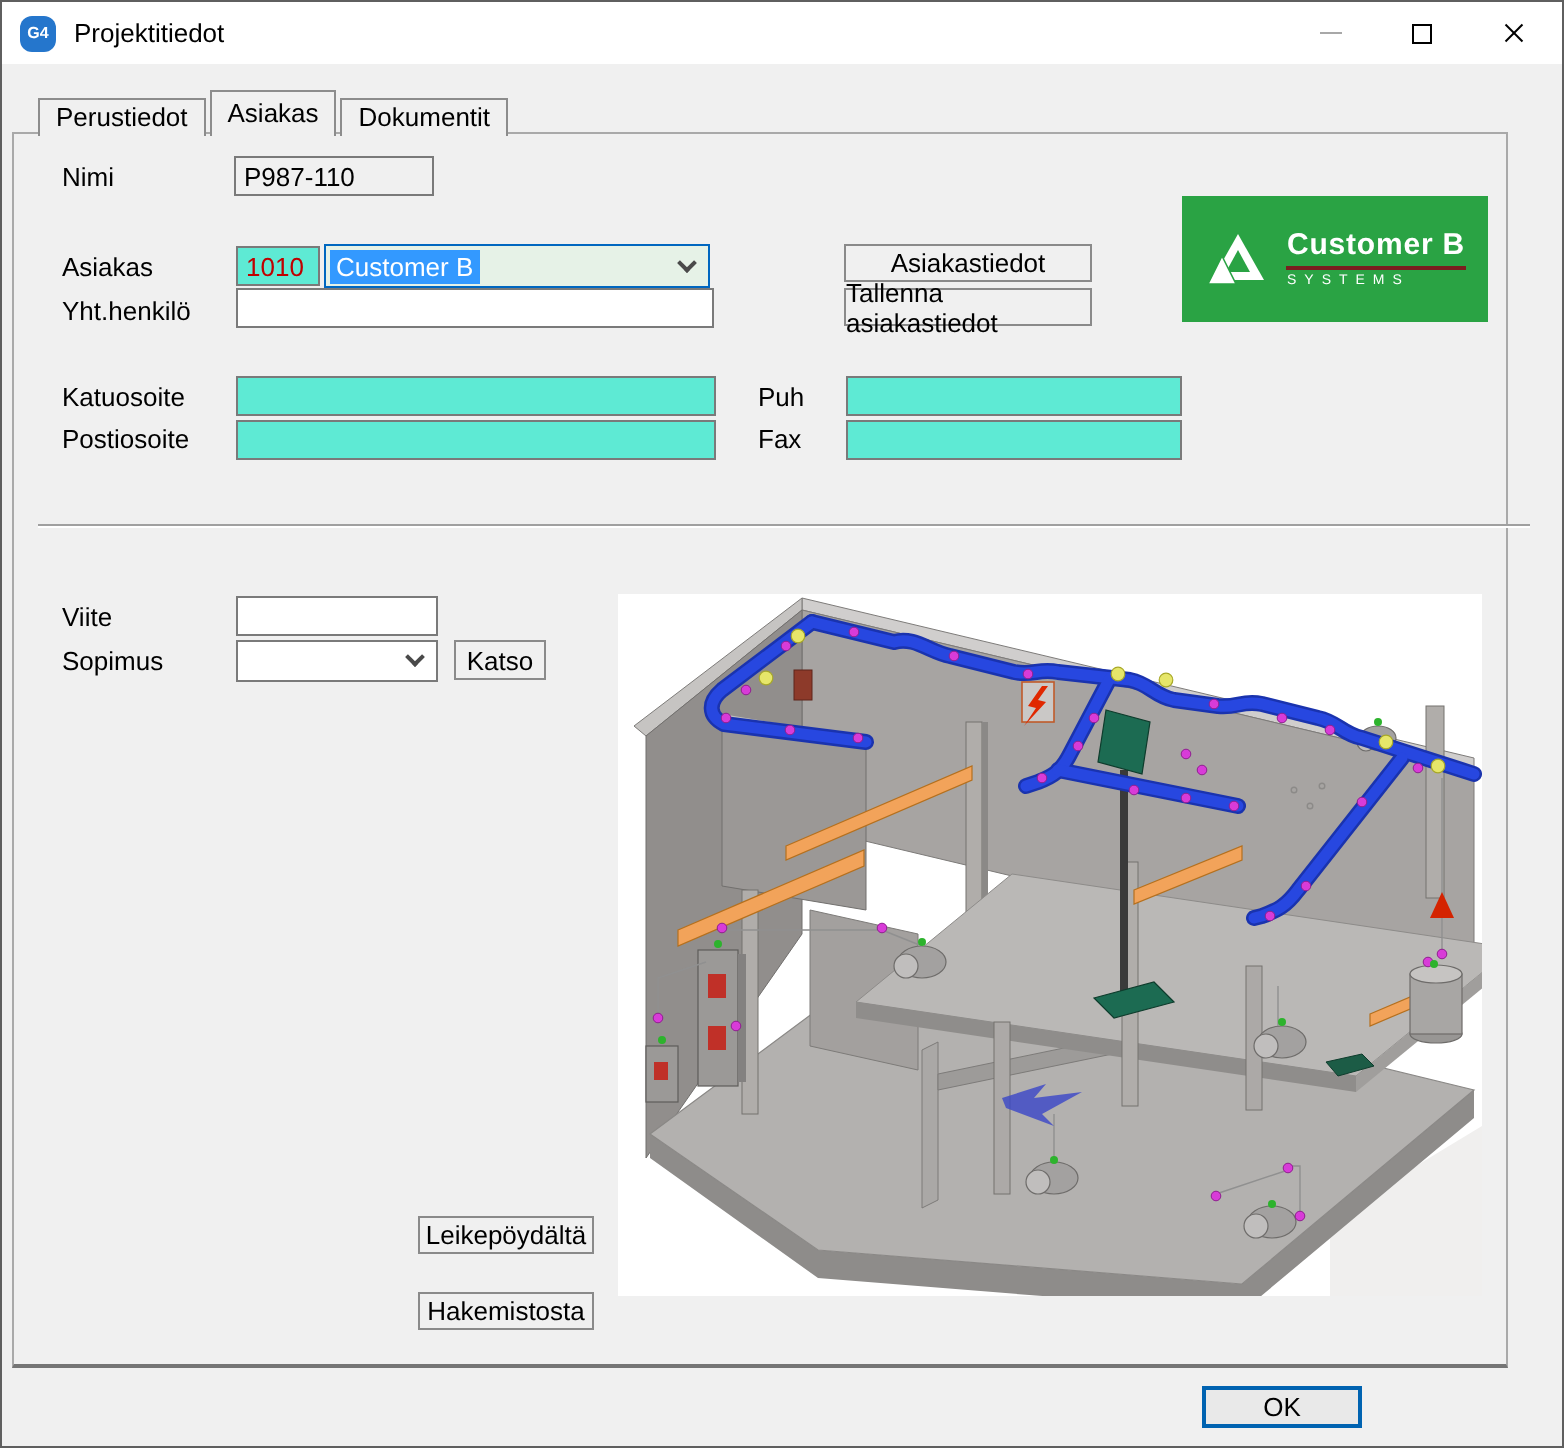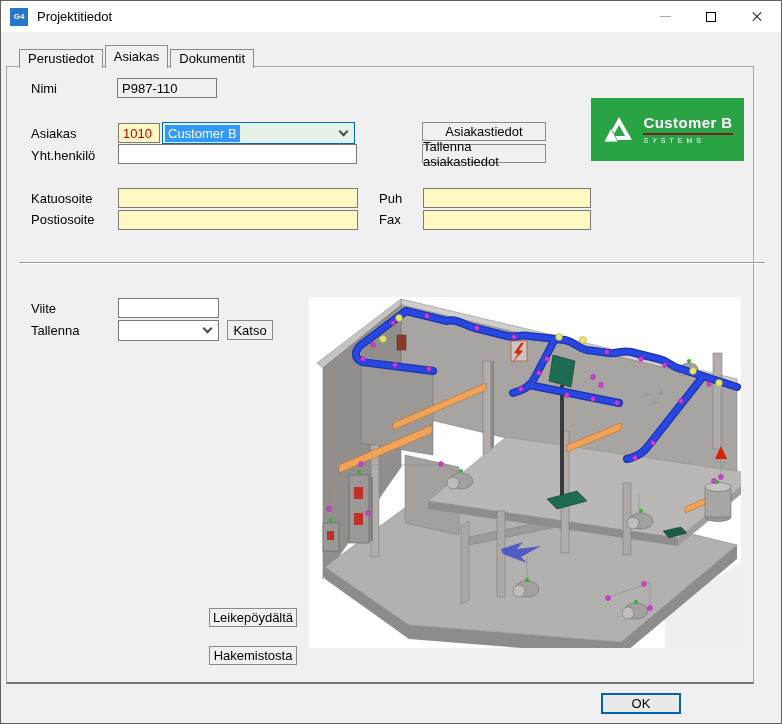--- a/index.html
+++ b/index.html
@@ -5,42 +5,42 @@
   html,body{margin:0;padding:0;background:#ffffff;}
   *{box-sizing:border-box;}
   .dialog{
     position:relative;width:782px;height:724px;
     border:1px solid #5f5f5f;background:#f0f0f0;
     font-family:"Liberation Sans",sans-serif;font-size:13px;color:#000;
     overflow:hidden;
   }
   
   .titlebar{position:absolute;left:0;top:0;width:100%;height:31px;background:#ffffff;display:flex;align-items:center;}
-  .app-icon{width:18px;height:18px;margin-left:9px;border-radius:0;background:#2576cc;color:#fff;
+  .app-icon{width:18px;height:18px;margin-left:9px;border-radius:6px;background:#2576cc;color:#fff;
     font-size:8px;font-weight:bold;display:flex;align-items:center;justify-content:center;letter-spacing:0;}
   .title-text{margin-left:9px;}
   .win-controls{position:absolute;right:1px;top:0;height:31px;display:flex;}
   .win-btn{width:46px;height:31px;display:flex;align-items:center;justify-content:center;}
   .glyph-min{width:11px;height:1px;background:#a8a8a8;}
   .glyph-max{width:10px;height:10px;border:1px solid #000;background:#fff;}
   .glyph-close{position:relative;width:12px;height:12px;}
   .glyph-close::before,.glyph-close::after{content:"";position:absolute;left:0;top:5px;width:12px;height:1px;background:#000;}
   .glyph-close::before{transform:rotate(45deg);}
   .glyph-close::after{transform:rotate(-45deg);}
   
   .tabstrip{position:absolute;left:18px;top:44px;display:flex;align-items:flex-end;z-index:3;}
   .tab{height:19px;margin-top:3px;padding:0 8px;line-height:18px;border:1px solid #8c8c8c;border-bottom:none;background:#f0f0f0;}
   .tab + .tab{margin-left:2px;}
   .tab.active{height:23px;margin-top:0;line-height:21px;background:#f0f0f0;position:relative;z-index:4;}
   .tabpage{position:absolute;left:5px;top:65px;width:748px;height:618px;border:1px solid #a9a9a9;border-bottom:2px solid #757575;background:#f0f0f0;}
   
   .lbl{position:absolute;line-height:16px;}
   .field{position:absolute;border:1px solid #7a7a7a;background:#fff;font-family:"Liberation Sans",sans-serif;font-size:13px;padding:1px 4px;z-index:2;}
   .field.gray{background:#f0f0f0;}
-  .field.green{background:#fef9c3;}
+  .field.green{background:#5eead4;}
   .field.code{color:#c00000;}
   .combo{position:absolute;display:flex;align-items:center;background:#e6f2e7;border:1px solid #0067c0;z-index:2;}
   .combo .sel{background:#3399ff;color:#fff;padding:1px 3px;margin-left:2px;white-space:nowrap;}
   .combo-plain{position:absolute;display:flex;align-items:center;background:#fff;border:1px solid #7a7a7a;z-index:2;}
   .chev{width:7px;height:7px;border-right:2px solid #4a4a4a;border-bottom:2px solid #4a4a4a;transform:rotate(45deg);margin:-4px 7px 0 auto;}
   .btn{position:absolute;display:flex;align-items:center;justify-content:center;border:1px solid #8a8a8a;background:#f0f0f0;
     font-family:"Liberation Sans",sans-serif;font-size:13px;z-index:2;cursor:default;}
   .btn-ok{border:2px solid #0063b1;background:#e9e9e9;}
   .separator{position:absolute;left:18px;top:261px;width:746px;height:2px;border-top:1px solid #a0a0a0;border-bottom:1px solid #ffffff;}
   
@@ -119,21 +119,21 @@
   <input class="field green" style="left: 117px; top: 209px; width: 240px; height: 20px;" value="">
   <div class="lbl" style="left:378px;top:190px;">Puh</div>
   <input class="field green" style="left: 422px; top: 187px; width: 168px; height: 20px;" value="">
   <div class="lbl" style="left:378px;top:211px;">Fax</div>
   <input class="field green" style="left: 422px; top: 209px; width: 168px; height: 20px;" value="">
 
   <div class="separator"></div>
 
   <div class="lbl" style="left:30px;top:300px;">Viite</div>
   <input class="field" style="left: 117px; top: 297px; width: 101px; height: 20px;" value="">
-  <div class="lbl" style="left:30px;top:322px;">Tallenna</div>
+  <div class="lbl" style="left:30px;top:322px;">Sopimus</div>
   <div class="combo-plain" style="left:117px;top:319px;width:101px;height:21px;">
     <span class="chev"></span>
   </div>
   <div class="btn" style="left:226px;top:319px;width:46px;height:20px;">Katso</div>
 
   <div class="preview">
     <svg width="432" height="351" viewBox="0 0 432 351">
       <g>
         <polygon points="356,312 432,266 432,351 356,351" fill="#f0efee"></polygon>
       </g>

